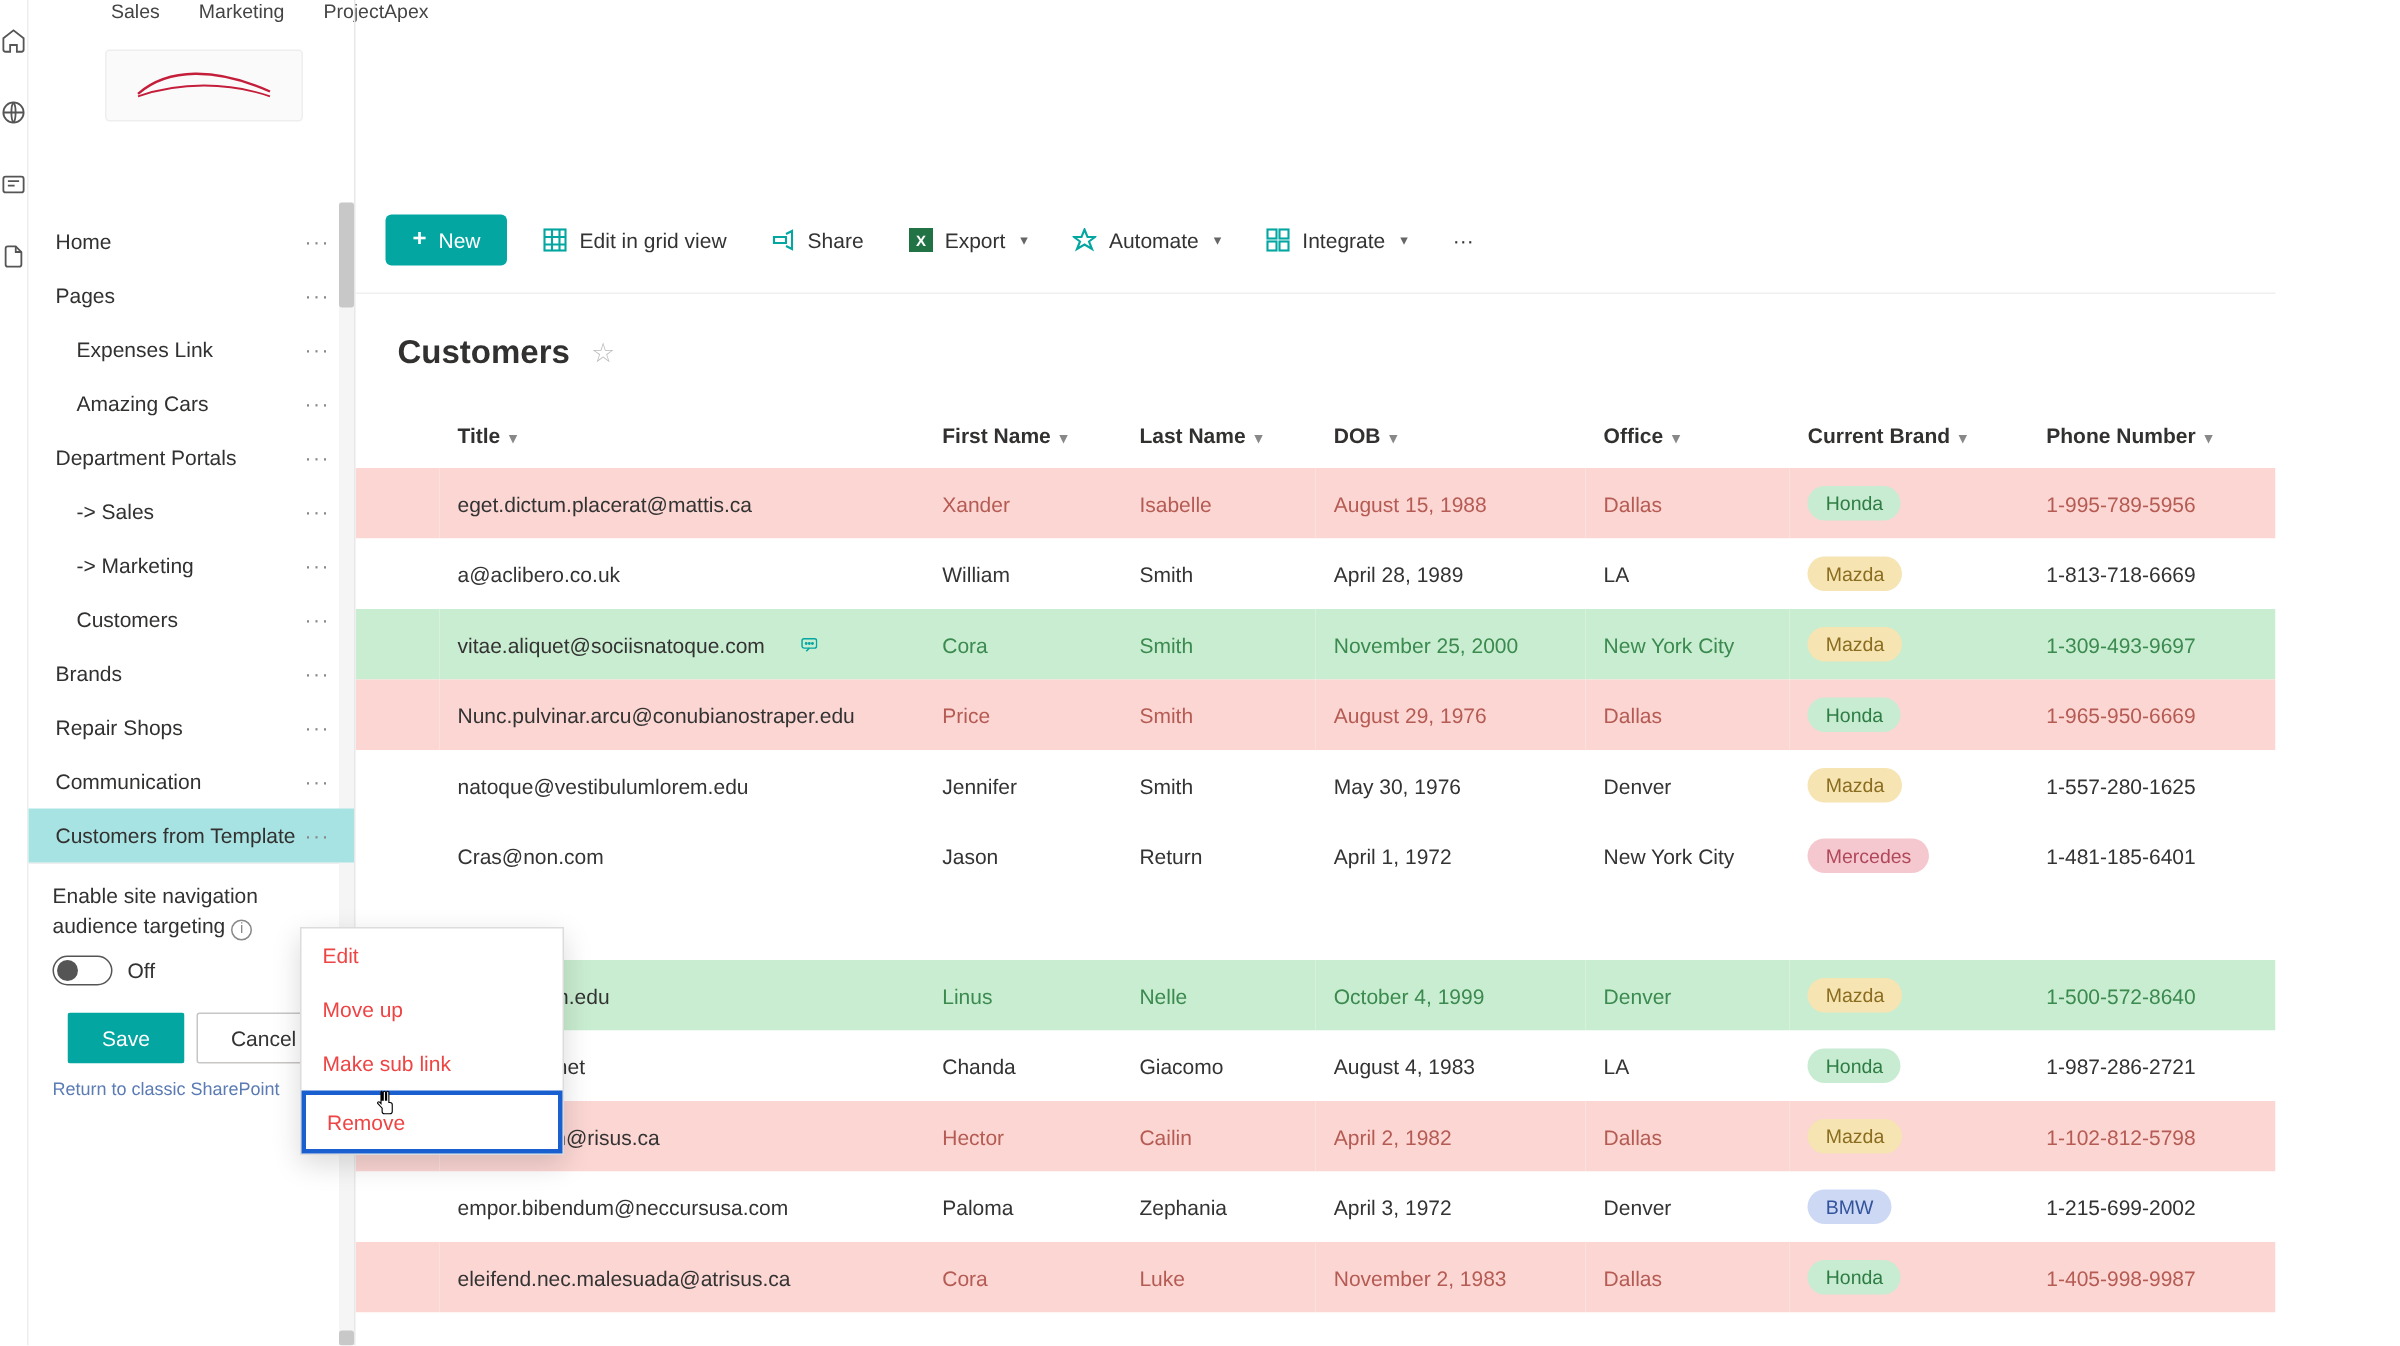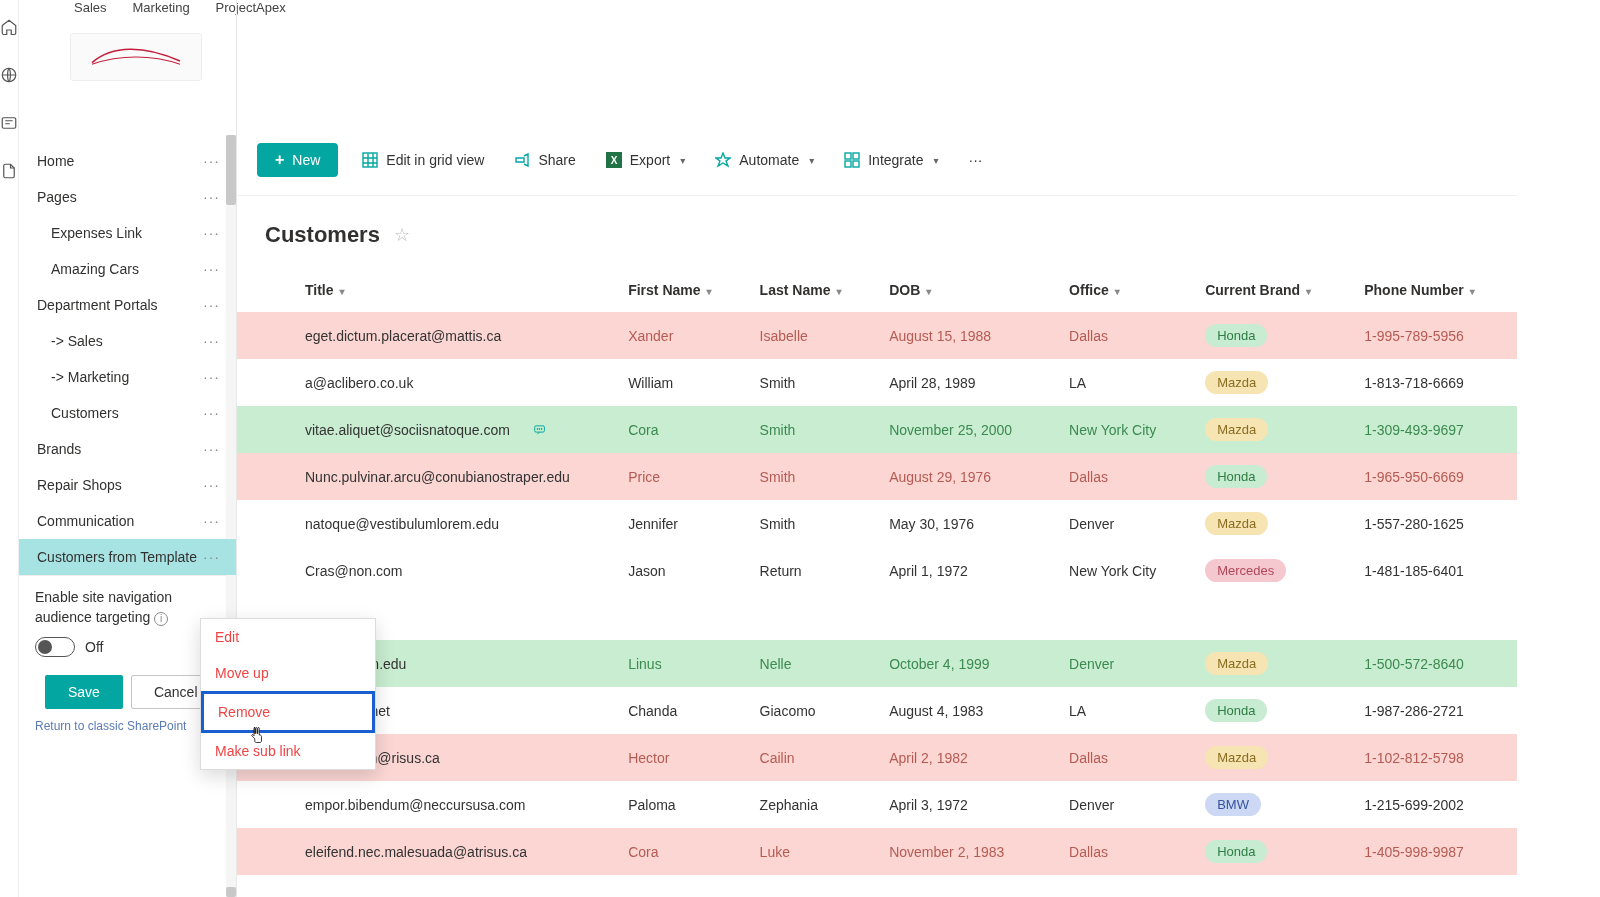--- a/index.html
+++ b/index.html
@@ -202,22 +202,22 @@
           <button class="btn btn-secondary">Cancel</button>
         </div>
         <span class="return-link">Return to classic SharePoint</span>
       </div>
     </div>
   </div>
 
   <div class="context-menu">
     <div class="ctx-item">Edit</div>
     <div class="ctx-item">Move up</div>
+    <div class="ctx-item">Make sub link</div>
     <div class="ctx-item highlight">Remove</div>
-    <div class="ctx-item">Make sub link</div>
   </div>
   <svg class="cursor-icon" viewBox="0 0 24 24" fill="#000">
       <path d="M9 2c-.6 0-1 .4-1 1v10l-1.3-1.3c-.4-.4-1-.4-1.4 0s-.4 1 0 1.4L9 17v3c0 1.1.9 2 2 2h5c1.1 0 2-.9 2-2v-6c0-1.1-.9-2-2-2h-1V3c0-.6-.4-1-1-1s-1 .4-1 1v7h-1V3c0-.6-.4-1-1-1s-1 .4-1 1v7h-1V3c0-.6-.4-1-1-1z" fill="#fff" stroke="#000" stroke-width="1"></path>
     </svg>
 
   <div class="main">
     <div class="toolbar">
       <div class="tb-btn tb-new">
           <span class="plus">+</span>
           <span>New</span>

